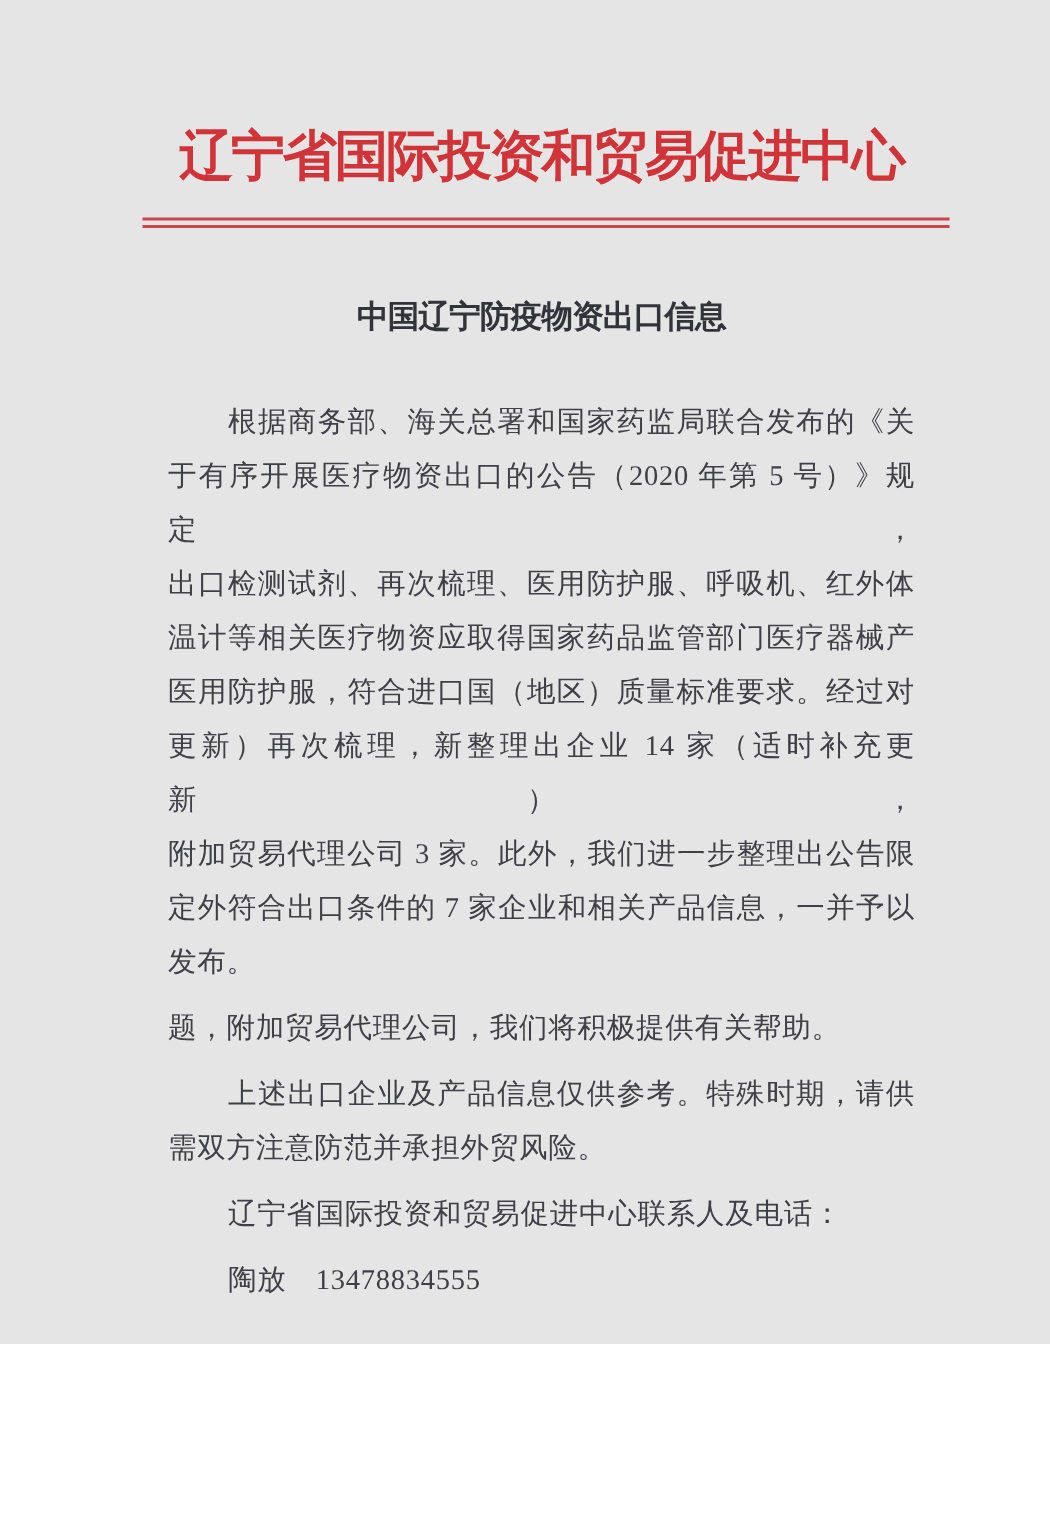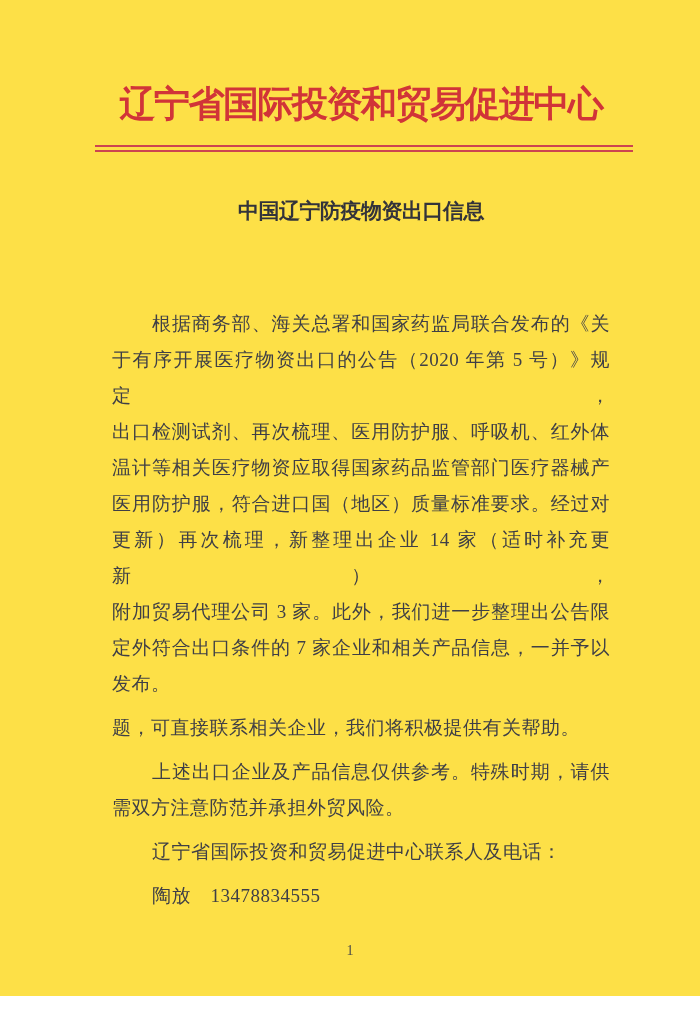--- a/index.html
+++ b/index.html
@@ -9,22 +9,22 @@
     --title-ink: #33333a;
     --page-ink: #4a4a4a;
   }
   * { margin: 0; padding: 0; box-sizing: border-box; }
   html, body { background: #ffffff; }
   body { font-family: "Liberation Serif", serif; }
 
   .page {
     position: relative;
     width: 700px;
-    height: 996px;
-    background: #fde047;
+    height: 896px;
+    background: #e5e5e5;
     overflow: hidden;
   }
 
   .content {
     position: absolute;
     left: 112px;
     top: 0;
     width: 498px;
   }
 
@@ -51,21 +51,21 @@
     margin-top: 41px;
     text-align: center;
     font-size: 21px;
     line-height: 36px;
     font-weight: bold;
     letter-spacing: -0.5px;
     color: var(--title-ink);
     white-space: nowrap;
   }
 
-  .paragraphs { margin-top: 77px; }
+  .paragraphs { margin-top: 35px; }
 
   .para { margin-bottom: 8px; }
 
   .line {
     font-size: 19px;
     line-height: 36px;
     letter-spacing: 0.5px;
     color: var(--body-ink);
     text-align: justify;
   }
@@ -101,21 +101,21 @@
           <div class="line fill">于有序开展医疗物资出口的公告（2020 年第 5 号）》规定，</div>
           <div class="line fill">出口检测试剂、再次梳理、医用防护服、呼吸机、红外体</div>
           <div class="line fill">温计等相关医疗物资应取得国家药品监管部门医疗器械产</div>
           <div class="line fill">医用防护服，符合进口国（地区）质量标准要求。经过对</div>
           <div class="line fill">更新）再次梳理，新整理出企业 14 家（适时补充更新），</div>
           <div class="line fill">附加贸易代理公司 3 家。此外，我们进一步整理出公告限</div>
           <div class="line fill">定外符合出口条件的 7 家企业和相关产品信息，一并予以</div>
           <div class="line">发布。</div>
         </div>
         <div class="para">
-          <div class="line">题，可直接联系相关企业，我们将积极提供有关帮助。</div>
+          <div class="line">题，附加贸易代理公司，我们将积极提供有关帮助。</div>
         </div>
         <div class="para">
           <div class="line indent fill">上述出口企业及产品信息仅供参考。特殊时期，请供</div>
           <div class="line">需双方注意防范并承担外贸风险。</div>
         </div>
         <div class="para">
           <div class="line indent">辽宁省国际投资和贸易促进中心联系人及电话：</div>
         </div>
         <div class="para">
           <div class="line indent">陶放　13478834555</div>

